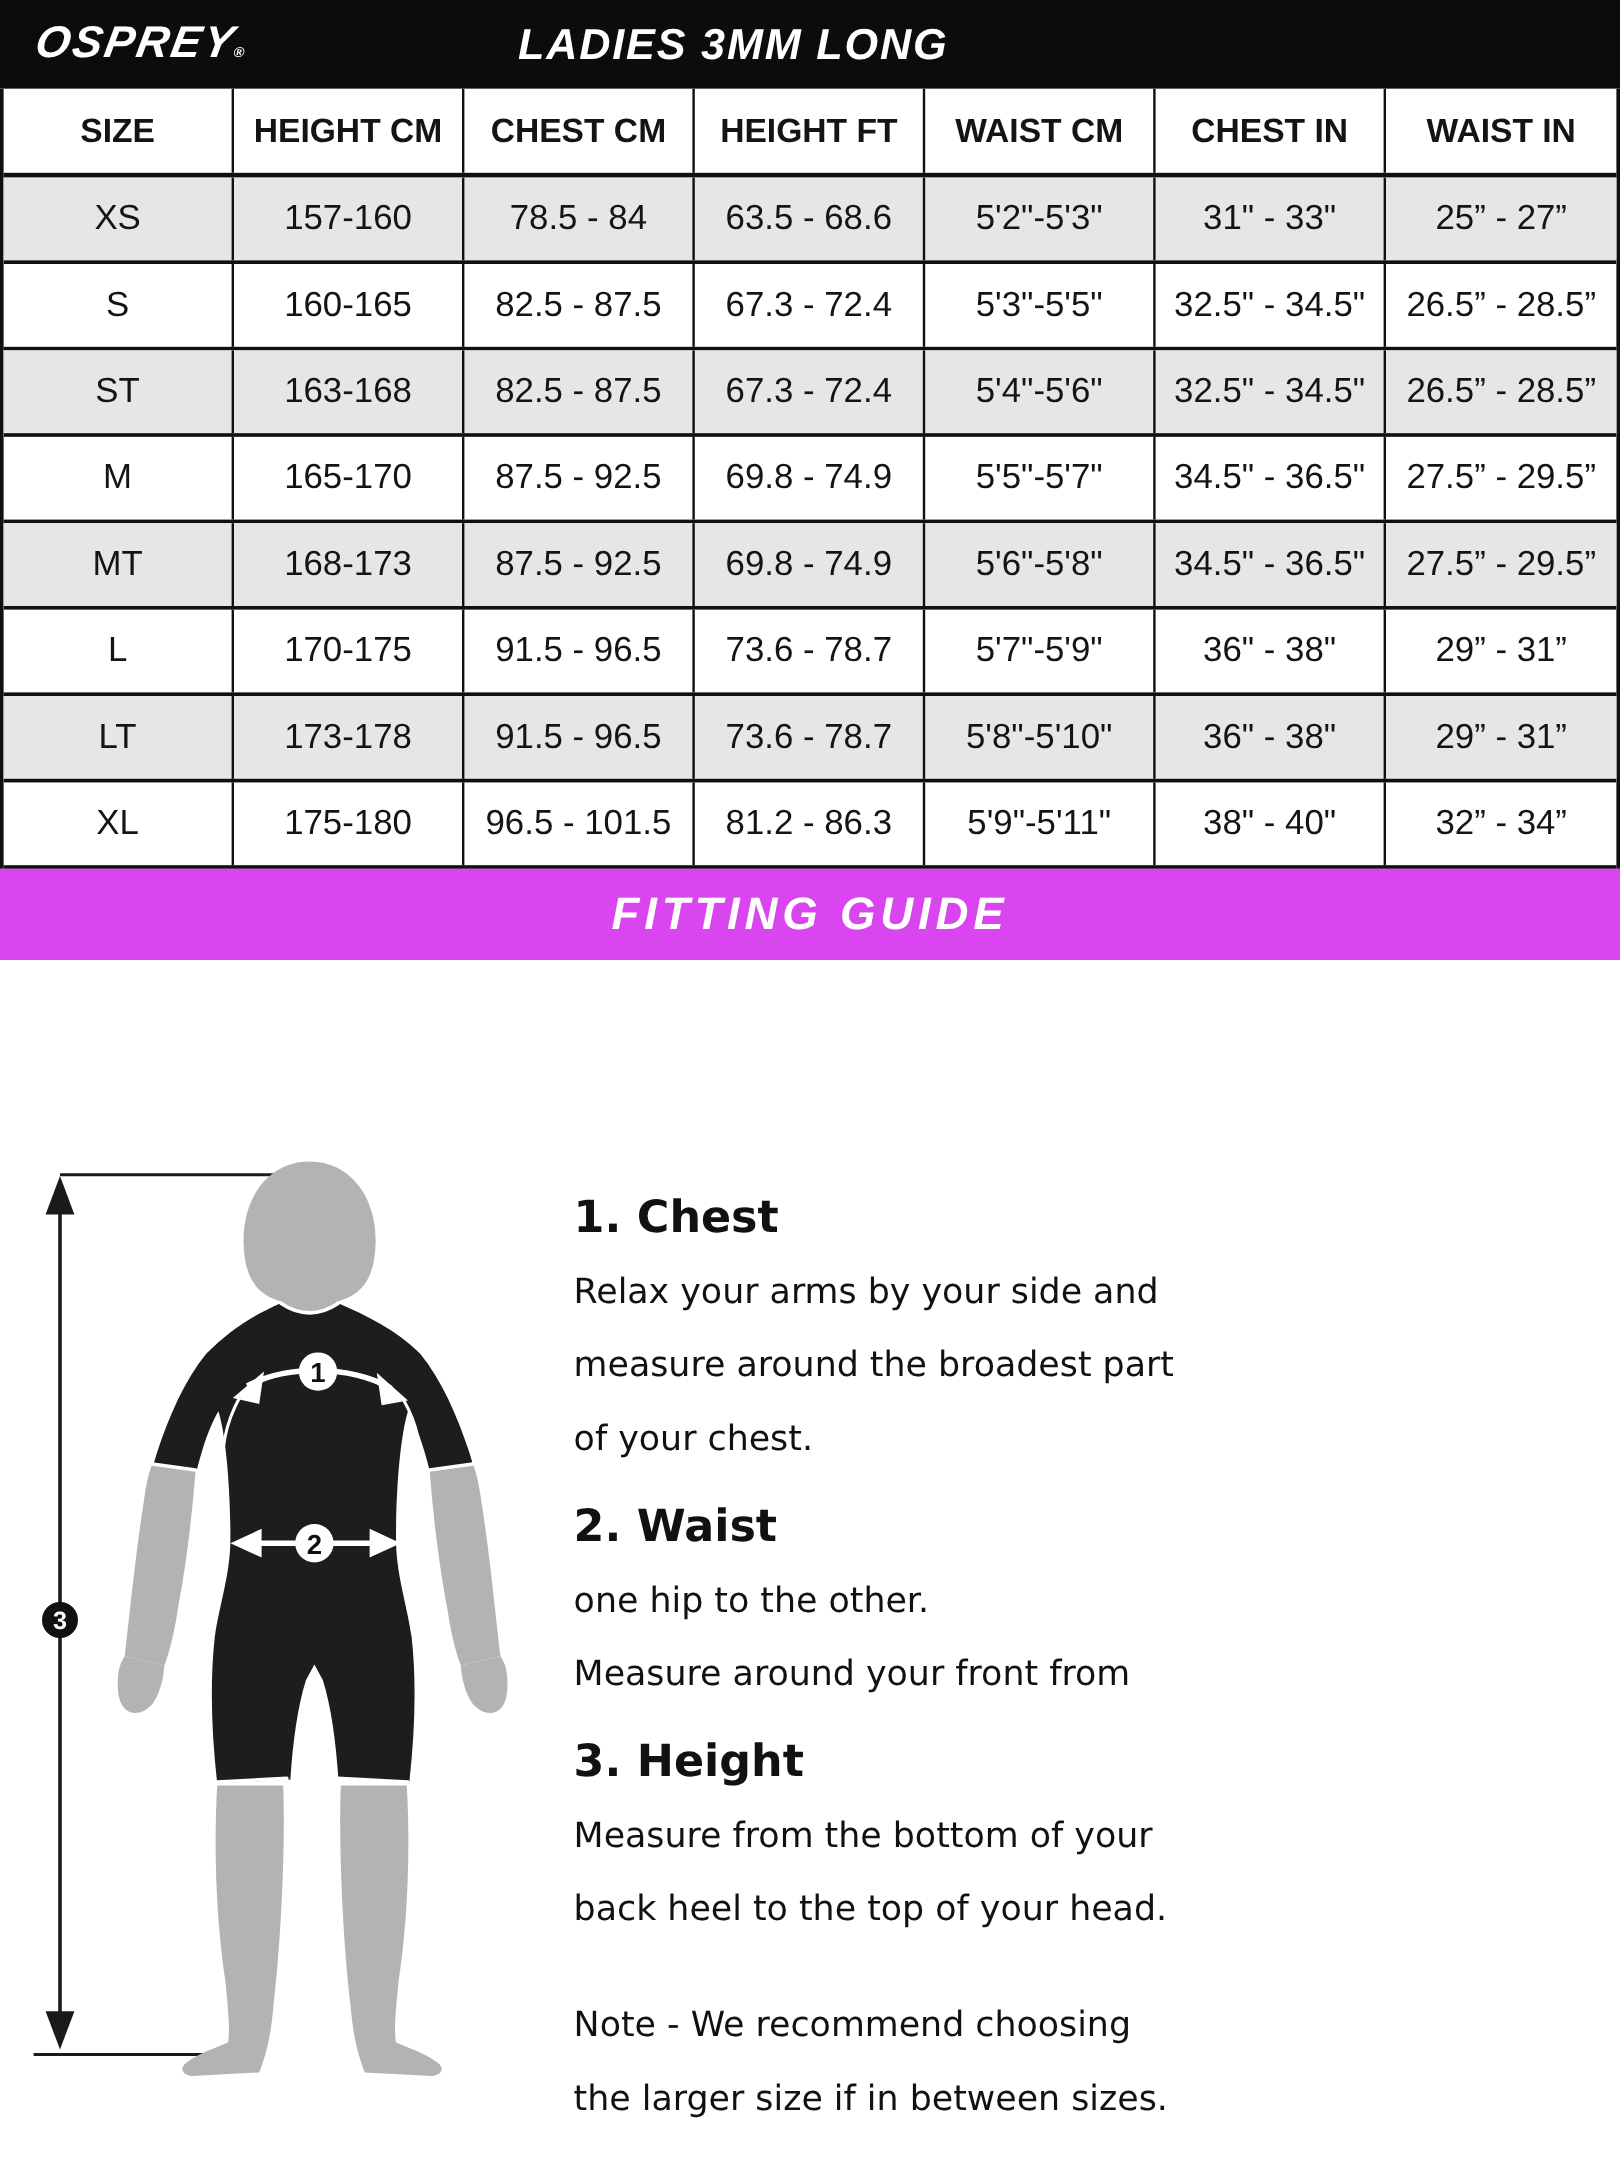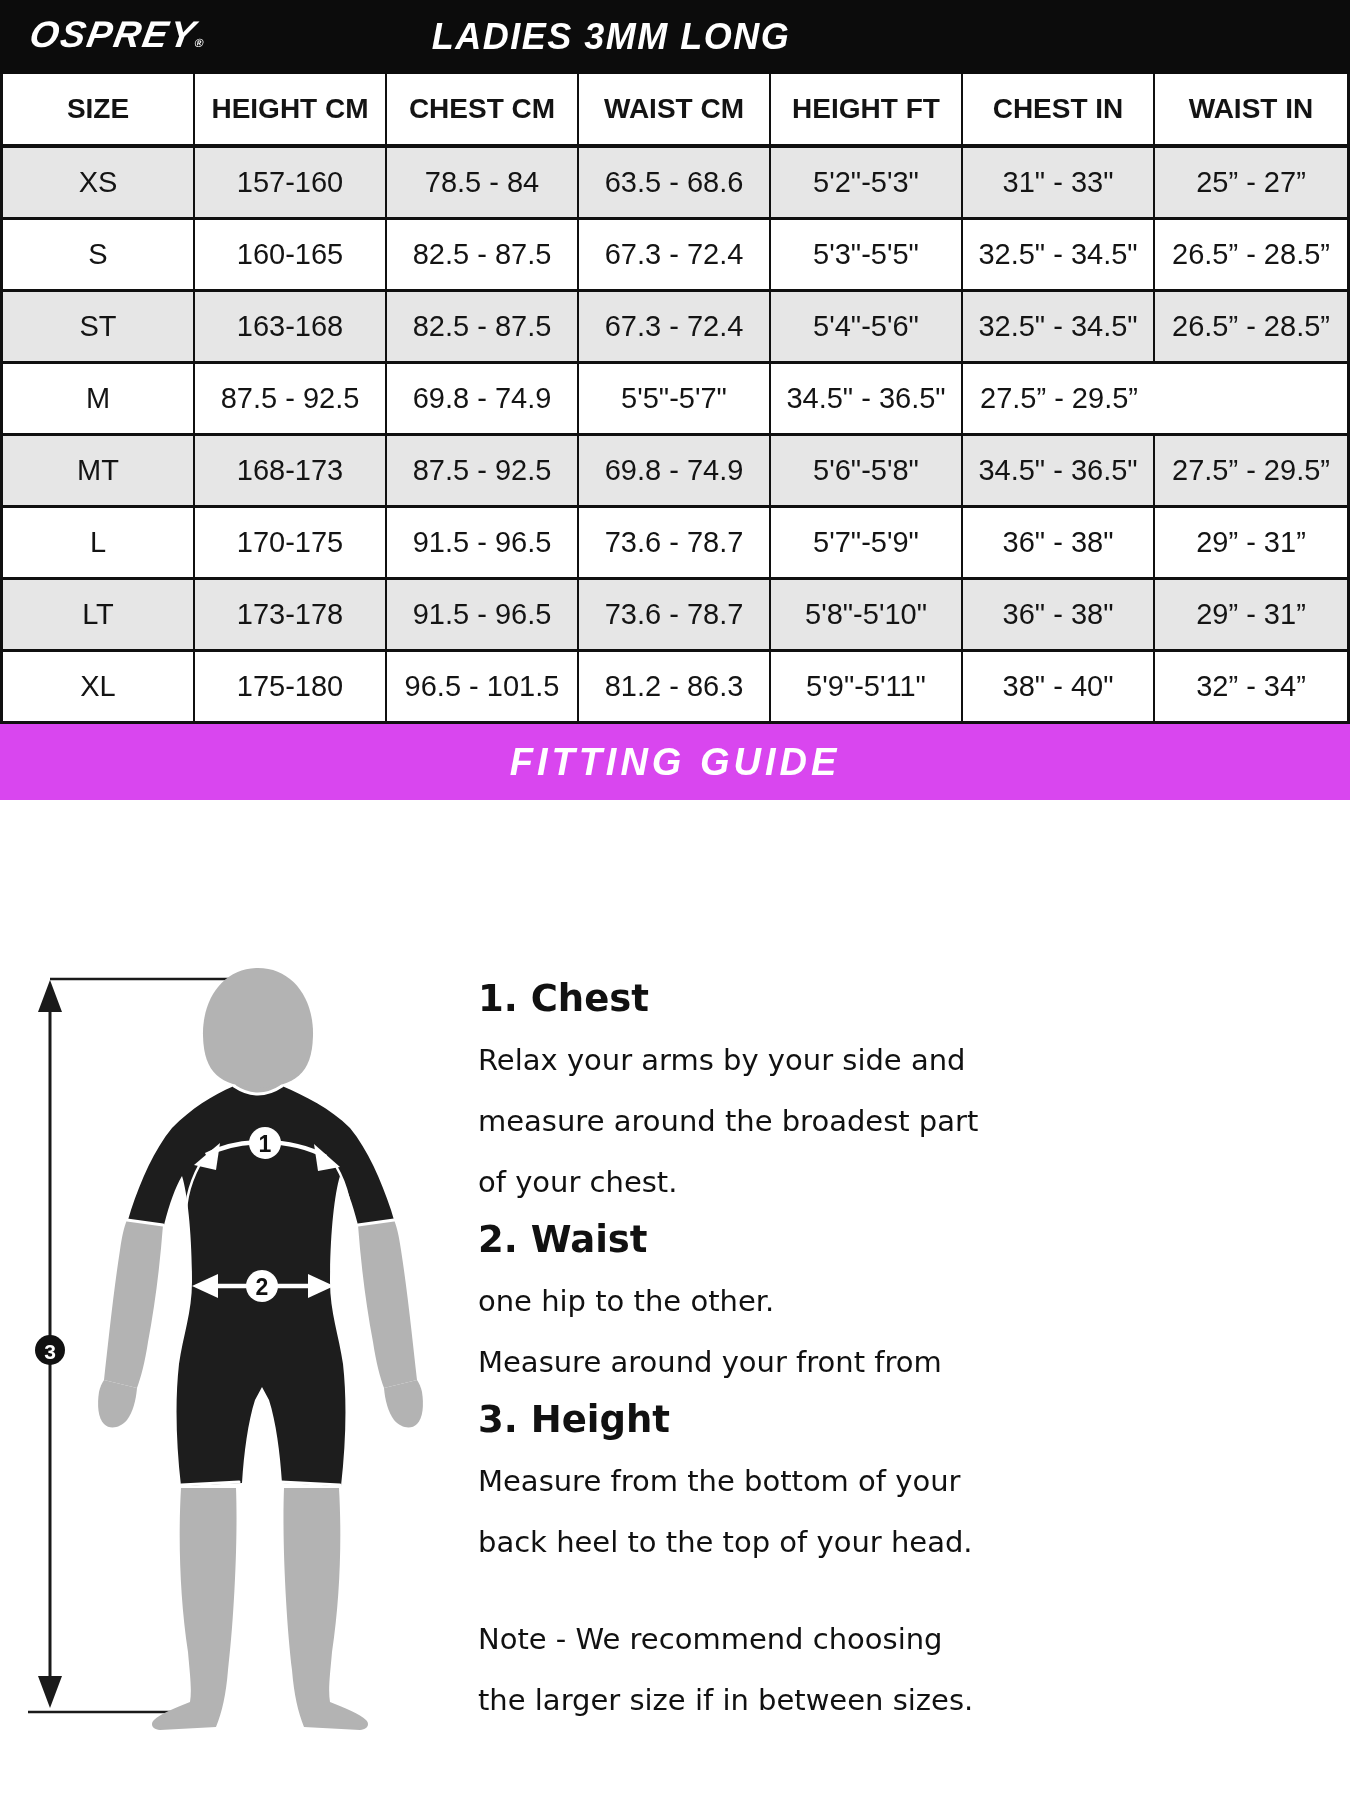--- a/index.html
+++ b/index.html
@@ -79,21 +79,21 @@
     width: 460px; height: 960px;
   }
   
   .guide {
     position: absolute; left: 478px; top: 972px;
     width: 640px;
   }
   .gh {
     font-family: "DejaVu Sans", sans-serif;
     font-weight: 700; font-size: 37px; color: #111;
-    line-height: 50px; margin: 2px 0 6px;
+    line-height: 50px; margin: 18px 0 6px;
     white-space: nowrap;
   }
   .gl {
     font-family: "DejaVu Sans", sans-serif;
     font-weight: 400; font-size: 29px; color: #111;
     line-height: 61px;
     white-space: nowrap;
   }
   .note { margin-top: 36px; }
 </style>
@@ -105,22 +105,22 @@
   <div class="banner-top">
     <div class="logo"><span>OSPREY</span><span class="reg">®</span></div>
     <div class="banner-title">LADIES 3MM LONG</div>
   </div>
 
   <div class="tbl">
       <div class="trow head">
         <div class="cell th">SIZE</div>
         <div class="cell th">HEIGHT CM</div>
         <div class="cell th">CHEST CM</div>
+        <div class="cell th">HEIGHT FT</div>
         <div class="cell th">WAIST CM</div>
-        <div class="cell th">HEIGHT FT</div>
         <div class="cell th">CHEST IN</div>
         <div class="cell th">WAIST IN</div>
       </div>
       <div class="trow alt">
         <div class="cell">XS</div>
         <div class="cell">157-160</div>
         <div class="cell">78.5 - 84</div>
         <div class="cell">63.5 - 68.6</div>
         <div class="cell">5'2"-5'3"</div>
         <div class="cell">31" - 33"</div>
@@ -139,20 +139,21 @@
         <div class="cell">ST</div>
         <div class="cell">163-168</div>
         <div class="cell">82.5 - 87.5</div>
         <div class="cell">67.3 - 72.4</div>
         <div class="cell">5'4"-5'6"</div>
         <div class="cell">32.5" - 34.5"</div>
         <div class="cell">26.5” - 28.5”</div>
       </div>
       <div class="trow">
         <div class="cell">M</div>
+        <div class="cell">165-170</div>
         <div class="cell">87.5 - 92.5</div>
         <div class="cell">69.8 - 74.9</div>
         <div class="cell">5'5"-5'7"</div>
         <div class="cell">34.5" - 36.5"</div>
         <div class="cell">27.5” - 29.5”</div>
       </div>
       <div class="trow alt">
         <div class="cell">MT</div>
         <div class="cell">168-173</div>
         <div class="cell">87.5 - 92.5</div>

